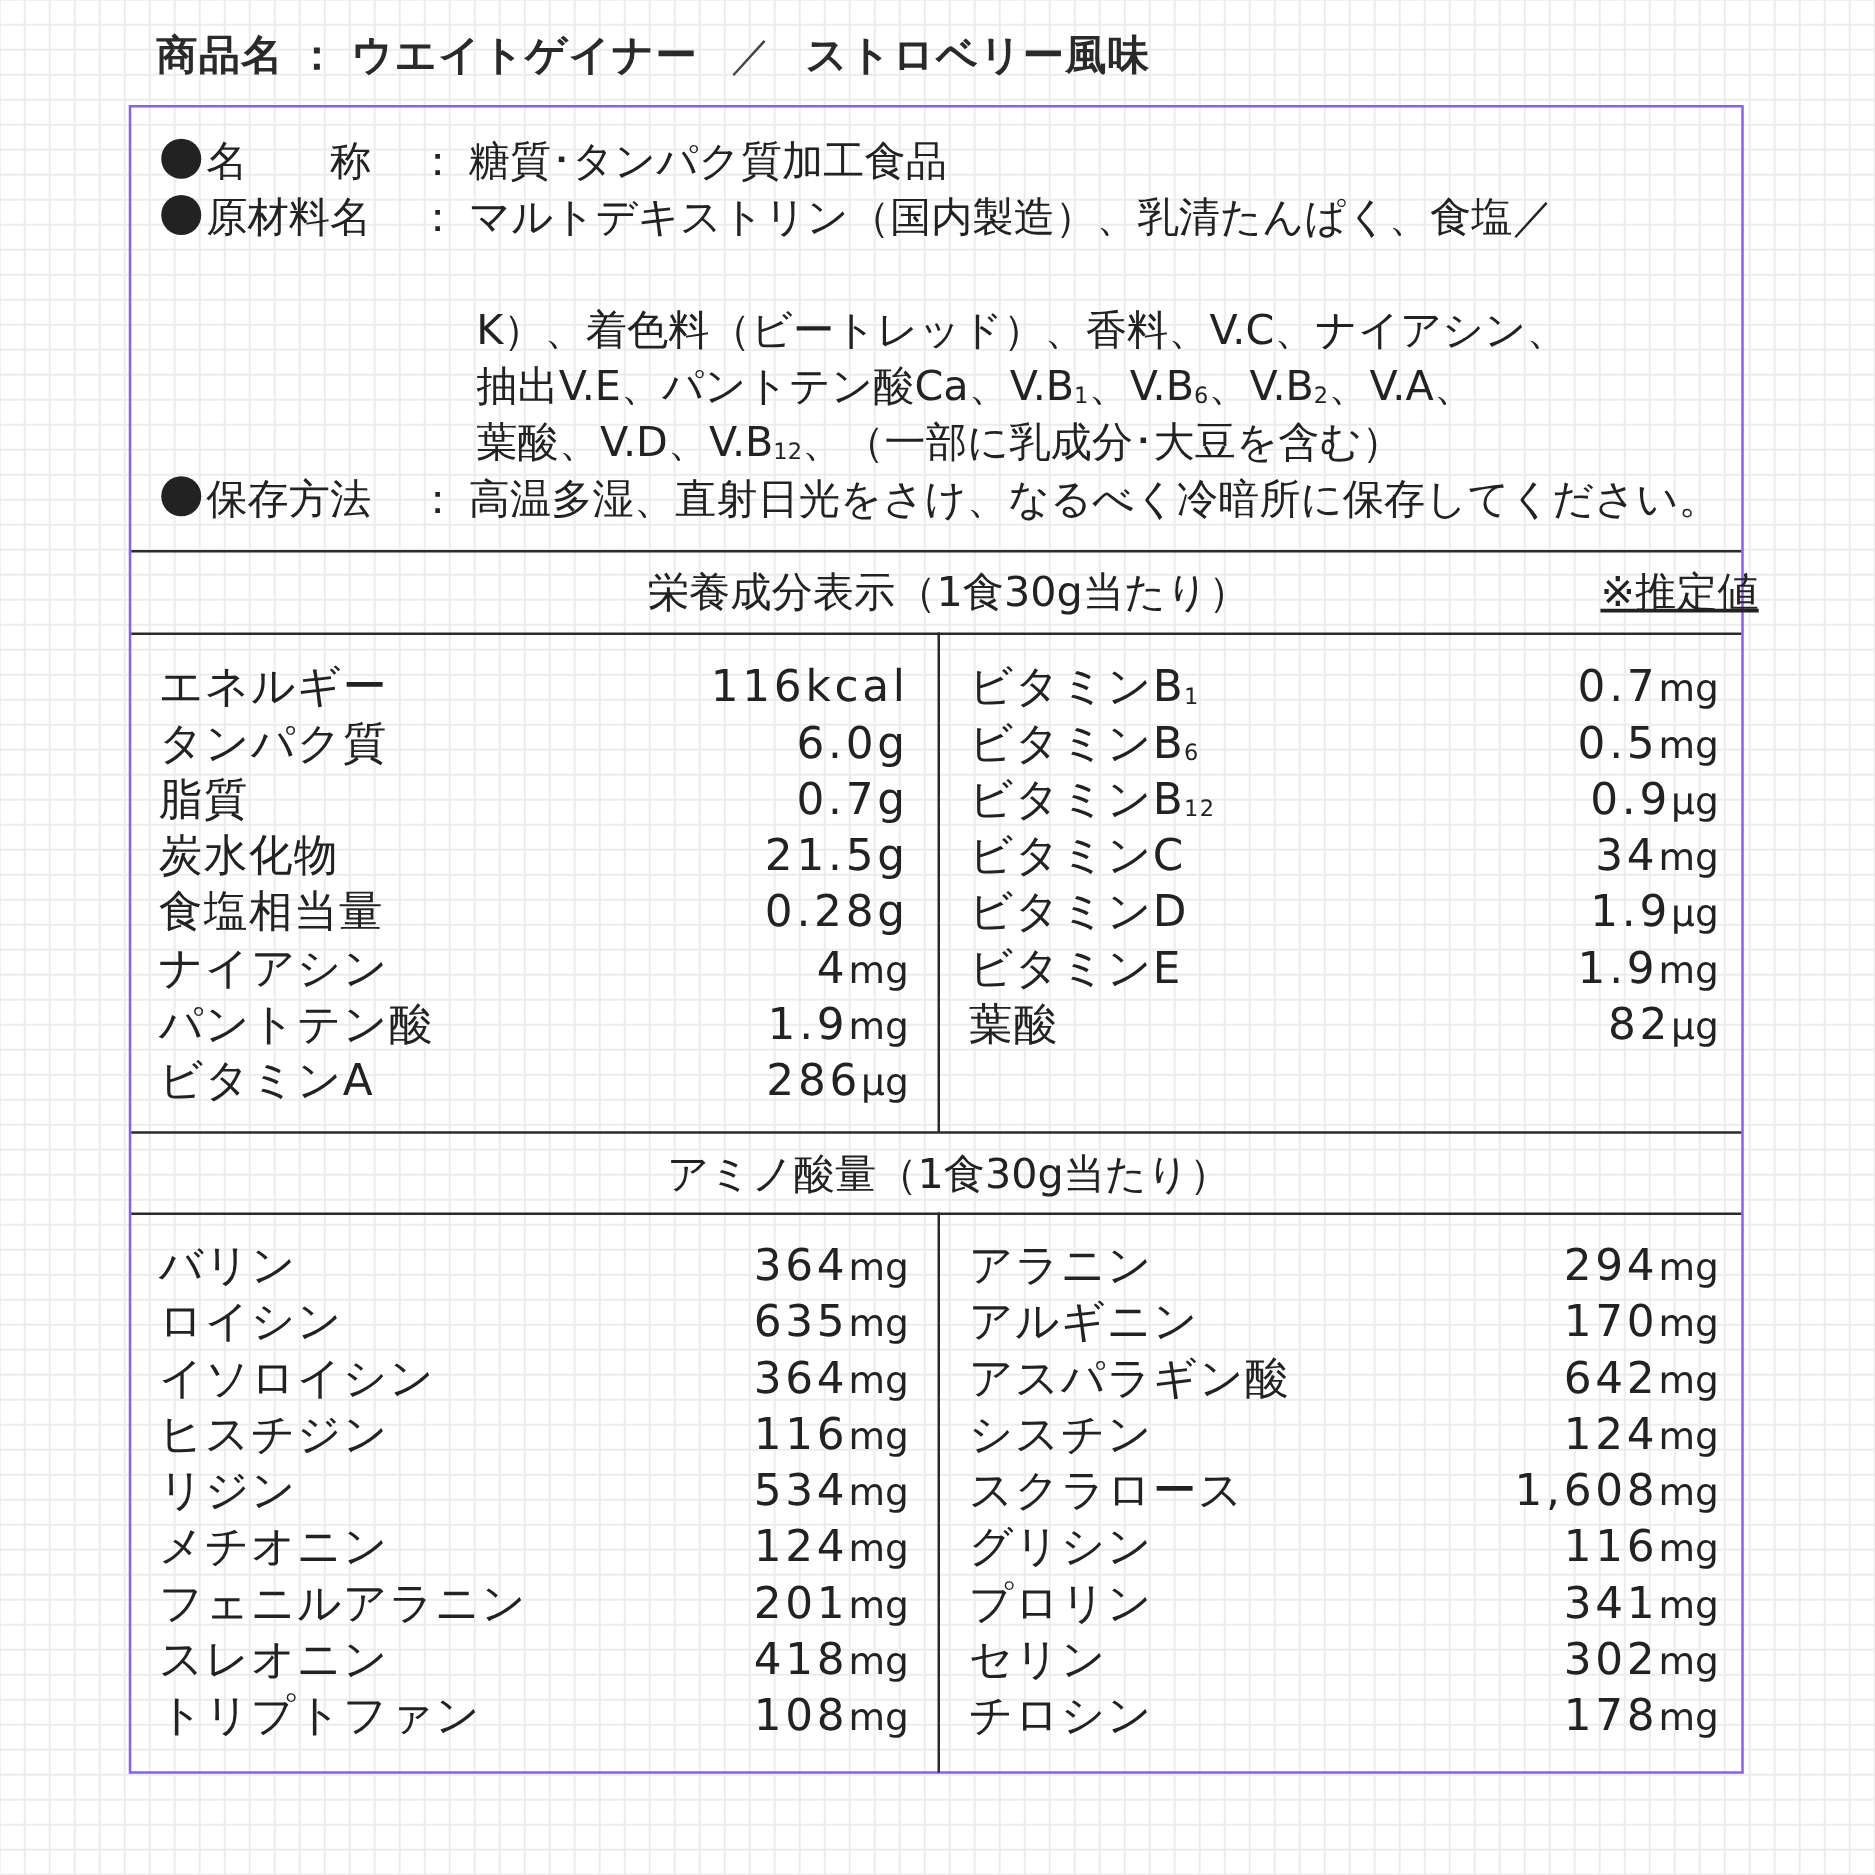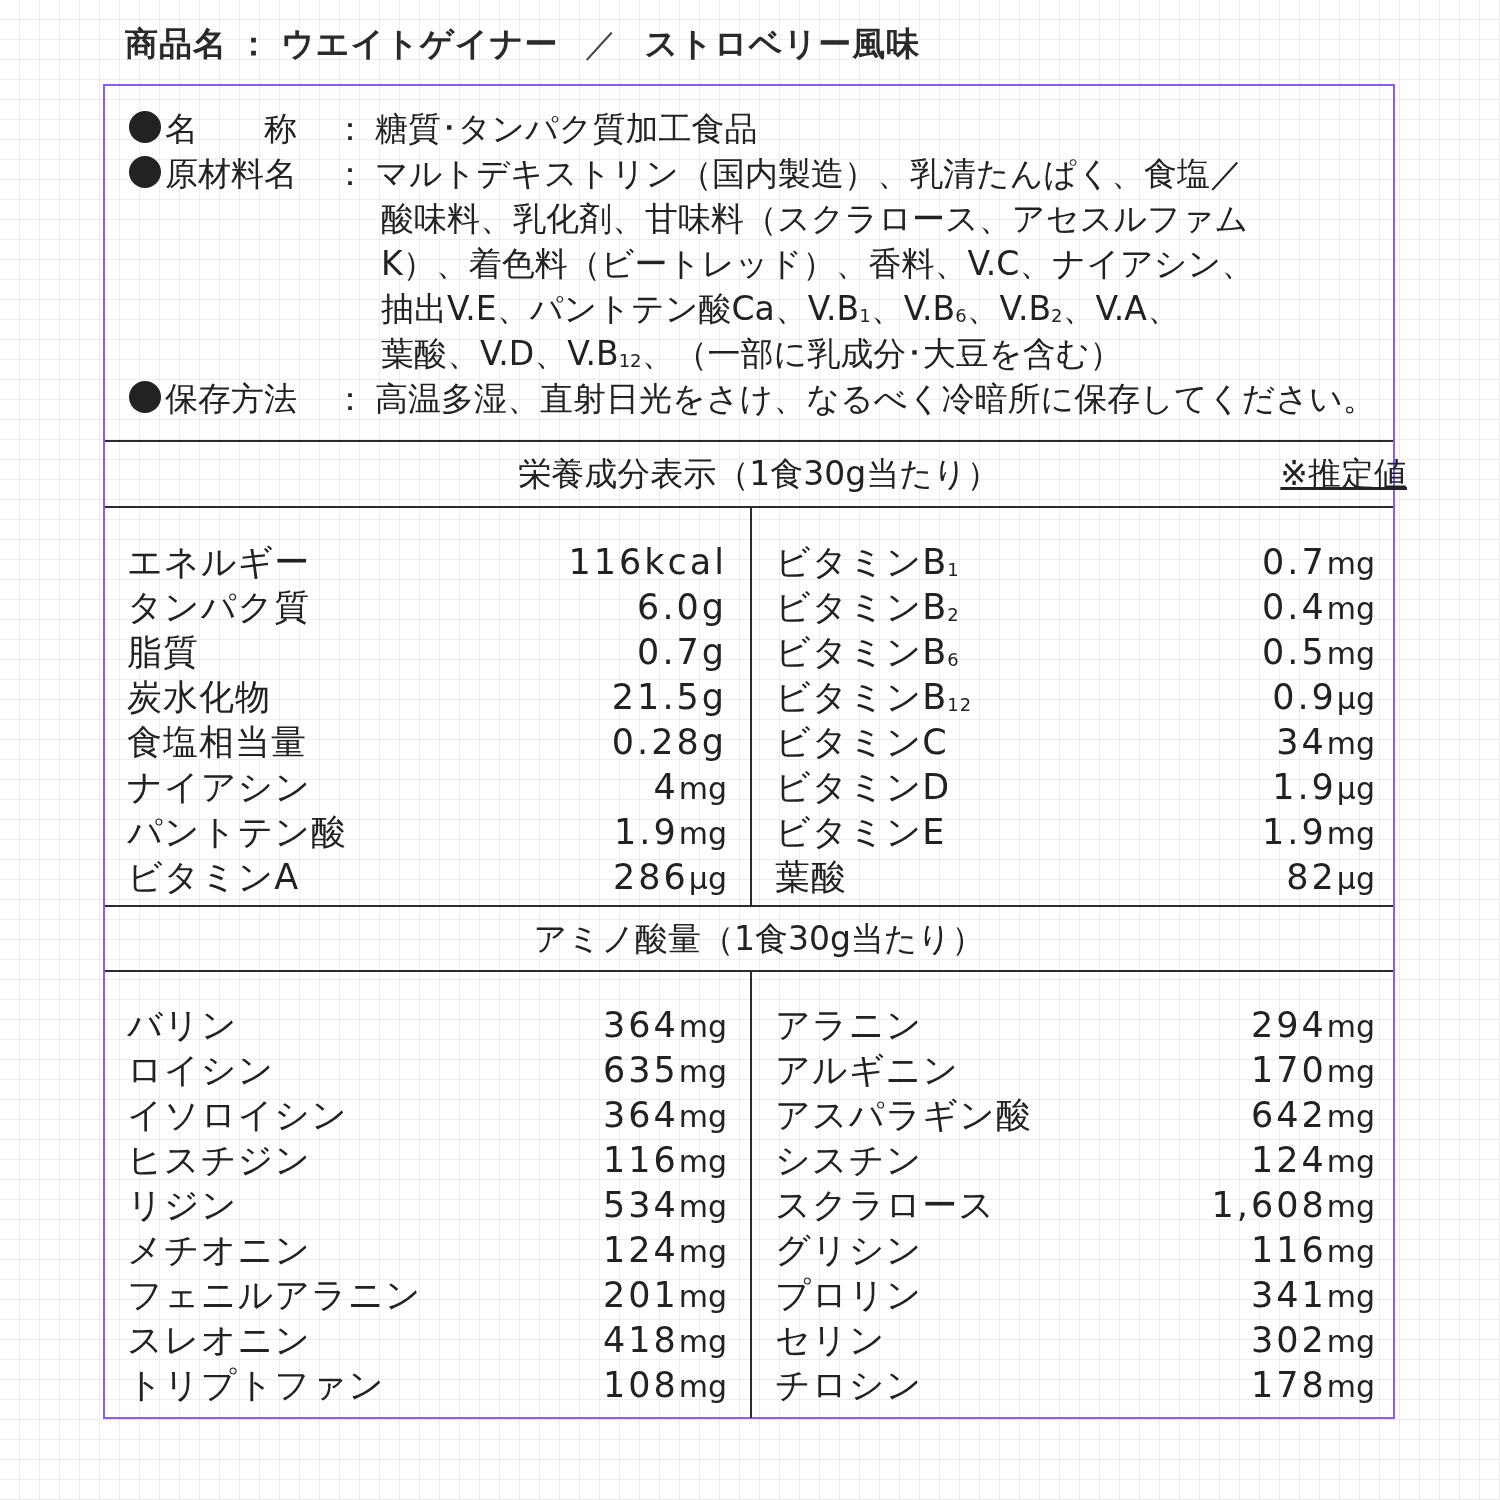--- a/index.html
+++ b/index.html
@@ -30,21 +30,21 @@
   .lbl { display: inline-block; width: 160px; }
   .colon { display: inline-block; width: 50px; text-align: center; }
   .cont { position: absolute; left: 276px; font-size: 33px; line-height: 45px; white-space: nowrap; }
   sub.s { font-size: 18px; vertical-align: -2px; }
   .hline { position: absolute; left: 0; width: 100%; height: 0; border-top: 2px solid #2b2b2b; }
   .vline { position: absolute; width: 0; border-left: 2px solid #2b2b2b; }
   .sec-head { position: absolute; left: 0; width: 100%; height: 64px; font-size: 33px; line-height: 64px; padding-left: 20px; }
   .sec-head .center { position: absolute; left: 0; right: 0; text-align: center; }
   .sec-head .right { position: absolute; right: 6px; text-decoration: underline; }
   .grid2 { position: absolute; left: 0; width: 100%; }
-  .col { position: absolute; top: 12px; }
+  .col { position: absolute; top: 0; }
   .col.l { left: 22px; width: 600px; }
   .col.r { left: 670px; width: 600px; }
   .row { height: 45px; font-size: 35px; line-height: 45px; position: relative; white-space: nowrap; }
   .row .n { position: absolute; left: 0; letter-spacing: 1px; }
   .row .v { position: absolute; right: 0; letter-spacing: 3px; }
   .unit { font-size: 30px; letter-spacing: 0; }
 </style>
 </head>
 <body>
 
@@ -54,21 +54,20 @@
 
 <div class="box">
 
   <div class="info">
     <div class="info-row" style="top:20px">
       <span class="bullet"></span><span class="lbl">名　　称</span><span class="colon">：</span><span>糖質･タンパク質加工食品</span>
     </div>
     <div class="info-row" style="top:65px">
       <span class="bullet"></span><span class="lbl">原材料名</span><span class="colon">：</span><span>マルトデキストリン（国内製造）、乳清たんぱく、食塩／</span>
     </div>
-    <div class="cont" style="top:110px">酸味料、乳化剤、甘味料（スクラロース、アセスルファム</div>
     <div class="cont" style="top:155px">K）、着色料（ビートレッド）、香料、V.C、ナイアシン、</div>
     <div class="cont" style="top:200px">
       <span>抽出V.E、パントテン酸Ca、V.B</span><sub class="s">1</sub><span>、V.B</span><sub class="s">6</sub><span>、V.B</span><sub class="s">2</sub><span>、V.A、</span>
     </div>
     <div class="cont" style="top:245px">
       <span>葉酸、V.D、V.B</span><sub class="s">12</sub><span>、（一部に乳成分･大豆を含む）</span>
     </div>
     <div class="info-row" style="top:290px">
       <span class="bullet"></span><span class="lbl">保存方法</span><span class="colon">：</span><span>高温多湿、直射日光をさけ、なるべく冷暗所に保存してください。</span>
     </div>
@@ -117,24 +116,20 @@
           <span class="n">ビタミンA</span>
           <span class="v"><span>286</span><span class="unit">μg</span></span>
         </div>
     </div>
     <div class="col r">
       <div class="row">
           <span class="n"><span>ビタミンB</span><sub class="s">1</sub></span>
           <span class="v"><span>0.7</span><span class="unit">mg</span></span>
         </div>
       <div class="row">
-          <span class="n"><span>ビタミンB</span><sub class="s">2</sub></span>
-          <span class="v"><span>0.4</span><span class="unit">mg</span></span>
-        </div>
-      <div class="row">
           <span class="n"><span>ビタミンB</span><sub class="s">6</sub></span>
           <span class="v"><span>0.5</span><span class="unit">mg</span></span>
         </div>
       <div class="row">
           <span class="n"><span>ビタミンB</span><sub class="s">12</sub></span>
           <span class="v"><span>0.9</span><span class="unit">μg</span></span>
         </div>
       <div class="row">
           <span class="n"><span>ビタミンC</span></span>
           <span class="v"><span>34</span><span class="unit">mg</span></span>

